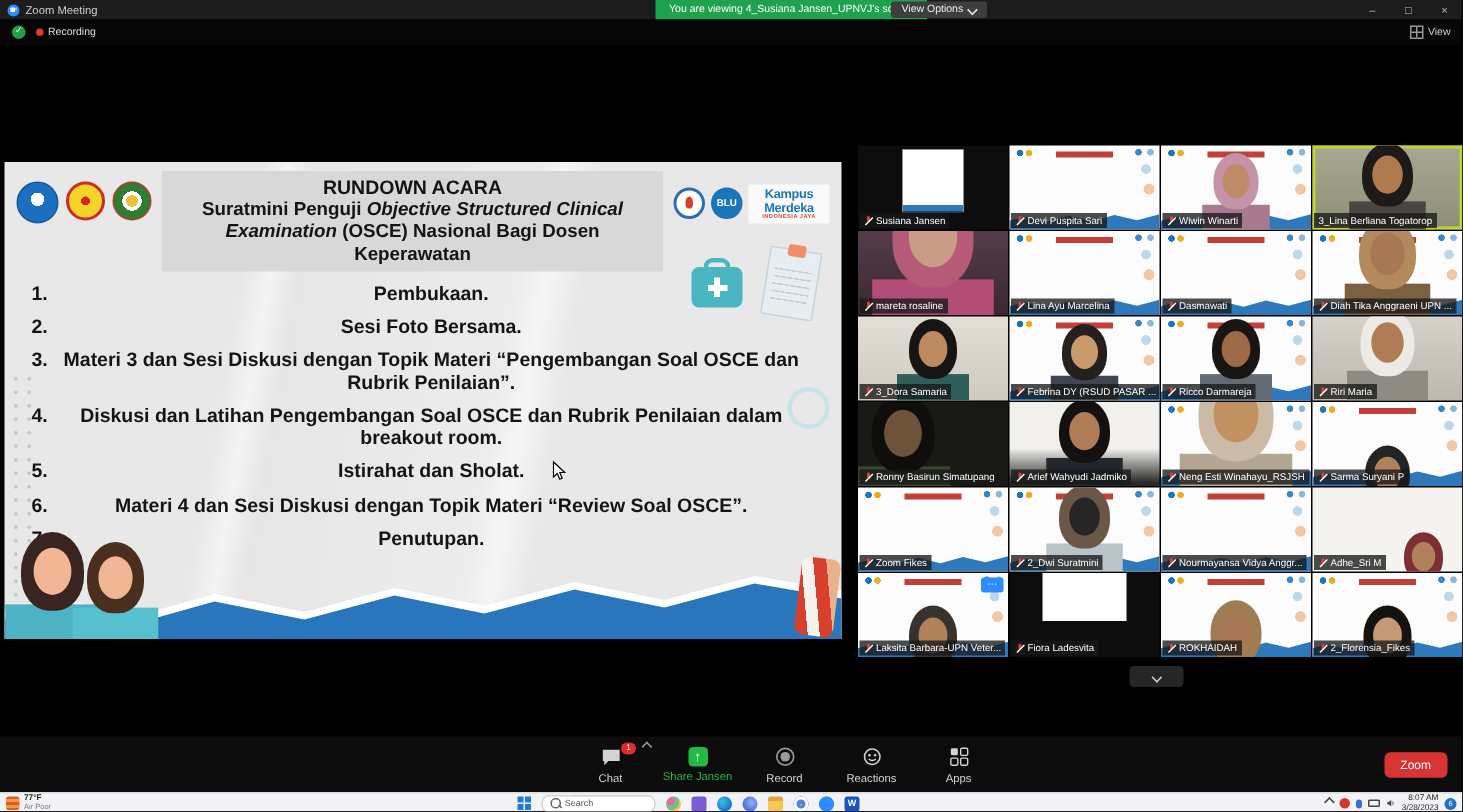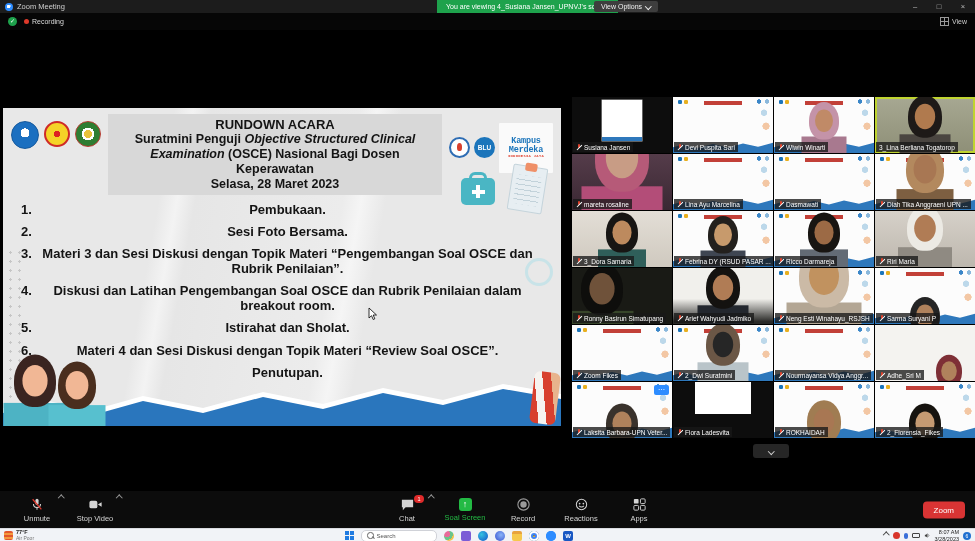--- a/index.html
+++ b/index.html
@@ -41,21 +41,21 @@
   .logo.l2{background:radial-gradient(circle,#d22 0 3px,#f5d327 3px);border:2px solid #cf2a27;box-sizing:border-box;}
   .logo.l3{background:radial-gradient(circle,#e8c23a 0 4px,#fff 4px 6.5px,#2e7d32 6.5px);border:1px solid #b33a2f;box-sizing:border-box;}
   .header-box{flex:1;margin:0 7px;background:#d8d8d8;padding:3px 6px 4px;text-align:center;}
   .s-title{font-size:13px;font-weight:700;}
   .s-sub{font-size:12.5px;font-weight:700;line-height:1.2;}
   .s-date{font-size:12.5px;font-weight:700;}
   .logos-right{display:flex;gap:4px;margin-top:9px;align-items:center;}
   .logo.r1{width:21px;height:21px;background:#fff;border:2px solid #2e6db4;box-sizing:border-box;position:relative;}
   .logo.r1::before{content:"";position:absolute;left:6px;top:4px;width:5px;height:8px;border-radius:50% 50% 40% 40%;background:#d8402e;}
   .blu{width:21px;height:21px;border-radius:50%;background:#1b75bb;color:#fff;font-size:6.5px;font-weight:700;display:flex;align-items:center;justify-content:center;flex:none;}
-  .km{width:50px;background:#fafafa;border-radius:1px;padding:14px 2px;text-align:center;line-height:1;font-family:Liberation Mono, monospace;}
+  .km{width:50px;background:#fafafa;border-radius:1px;padding:2px 2px;text-align:center;line-height:1;}
   .km .k12{color:#1b75bb;font-weight:700;font-size:8.5px;display:block;letter-spacing:-.2px;}
   .km .k3{color:#e04a3a;font-weight:700;font-size:3.8px;display:block;margin-top:1px;letter-spacing:.3px;}
   .medkit{position:absolute;right:66px;top:70px;width:34px;height:27px;background:#4ab6c4;border-radius:5px;}
   .medkit::before{content:"";position:absolute;inset:0;background:linear-gradient(#fff,#fff) 50% 50%/4px 13px no-repeat,linear-gradient(#fff,#fff) 50% 50%/13px 4px no-repeat;}
   .medkit::after{content:"";position:absolute;top:-6px;left:50%;transform:translateX(-50%);width:12px;height:7px;border:3px solid #4ab6c4;border-bottom:none;border-radius:6px 6px 0 0;}
   .clipboard{position:absolute;right:16px;top:58px;width:33px;height:44px;background:#e7eef2;border:1px solid #c5d4db;transform:rotate(9deg);border-radius:2px;}
   .clipboard::before{content:"";position:absolute;top:-4px;left:50%;transform:translateX(-50%);width:12px;height:8px;background:#ef9068;border-radius:2px;}
   .clipboard::after{content:"";position:absolute;left:4px;right:4px;top:9px;bottom:6px;background:repeating-linear-gradient(transparent 0 4px,#c2d2da 4px 5px);}
   .steth{position:absolute;right:8px;top:150px;width:22px;height:22px;border:3px solid #c2e2e8;border-radius:50%;opacity:.85;}
   .agenda{margin:7px 0 0;padding:0 28px 0 16px;counter-reset:c;position:relative;z-index:2;}
@@ -170,21 +170,20 @@
       <div class="dots-strip"></div>
       <div class="slide-head">
         <div class="logo-row">
           <span class="logo l1"></span>
           <span class="logo l2"></span>
           <span class="logo l3"></span>
         </div>
         <div class="header-box">
           <div class="s-title">RUNDOWN ACARA</div>
           <div class="s-sub"><span>Suratmini Penguji </span><i>Objective Structured Clinical Examination</i><span> (OSCE) Nasional Bagi Dosen Keperawatan</span></div>
-          <div class="s-date">Selasa, 28 Maret 2023</div>
         </div>
         <div class="logos-right">
           <span class="logo r1"></span>
           <span class="blu">BLU</span>
           <span class="km">
             <span class="k12">Kampus</span>
             <span class="k12">Merdeka</span>
             <span class="k3">INDONESIA JAYA</span>
           </span>
         </div>
@@ -405,52 +404,32 @@
       </div>
 
     </div>
 
     <button class="scrollbtn">
       <span class="chev"></span>
     </button>
   </div>
 
   <div class="controls">
-    <div class="grp-left">
-      <div class="ctl">
-        <svg width="14" height="15" viewBox="0 0 16 16">
-            <rect x="6.2" y="1.5" width="3.6" height="7" rx="1.8" fill="#d4d4d4"></rect>
-            <path d="M4 7.5a4 4 0 0 0 8 0" fill="none" stroke="#d4d4d4" stroke-width="1.2"></path>
-            <line x1="8" y1="11.5" x2="8" y2="14" stroke="#d4d4d4" stroke-width="1.2"></line>
-            <line x1="3" y1="2" x2="13" y2="13.5" stroke="#e0352b" stroke-width="1.4"></line>
-          </svg>
-        <span>Unmute</span>
-        <span class="chev up up-chev"></span>
-      </div>
-      <div class="ctl">
-        <svg width="15" height="15" viewBox="0 0 16 16">
-            <rect x="1.5" y="4" width="8.5" height="8" rx="2" fill="#d4d4d4"></rect>
-            <path d="M10.5 8l4-2.5v5z" fill="#d4d4d4"></path>
-          </svg>
-        <span>Stop Video</span>
-        <span class="chev up up-chev"></span>
-      </div>
-    </div>
     <div class="grp-mid">
       <div class="ctl">
         <svg width="15" height="15" viewBox="0 0 16 16">
             <path d="M2 3h12v8H6l-3 3v-3H2z" fill="#d4d4d4"></path>
           </svg>
         <span>Chat</span>
         <span class="badge">1</span>
         <span class="chev up up-chev"></span>
       </div>
       <div class="ctl green">
         <span class="share-ico">↑</span>
-        <span>Soal Screen</span>
+        <span>Share Jansen</span>
       </div>
       <div class="ctl">
         <svg width="15" height="15" viewBox="0 0 16 16">
             <circle cx="8" cy="8" r="6" fill="none" stroke="#9a9a9a" stroke-width="1.2"></circle>
             <circle cx="8" cy="8" r="3.4" fill="#9a9a9a"></circle>
           </svg>
         <span>Record</span>
       </div>
       <div class="ctl">
         <svg width="15" height="15" viewBox="0 0 16 16">

